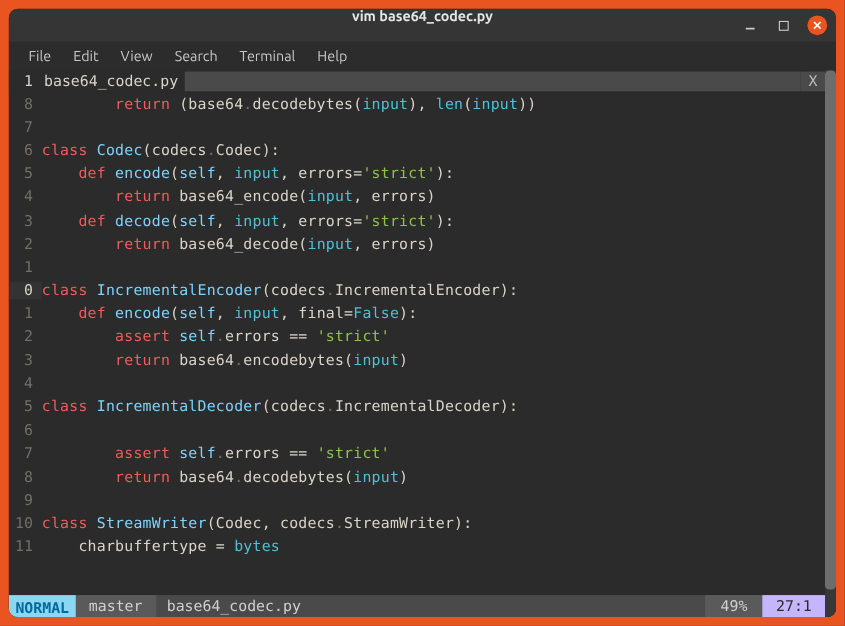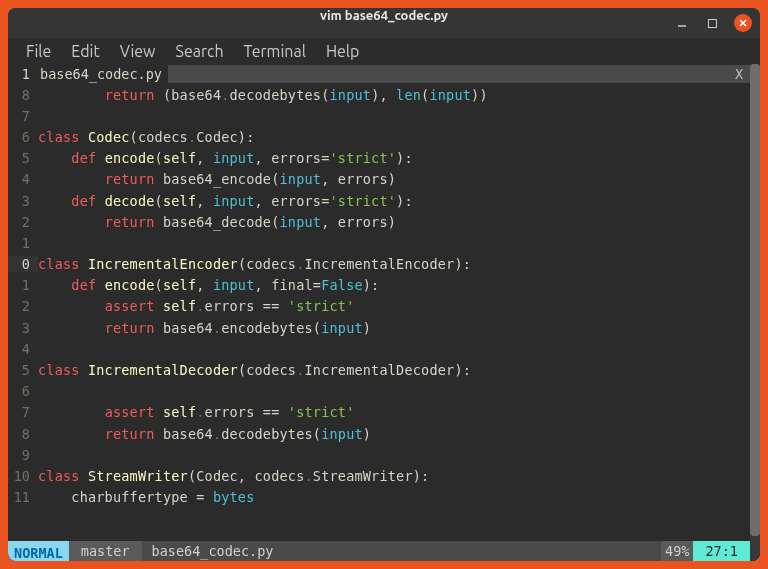--- a/index.html
+++ b/index.html
@@ -60,21 +60,21 @@
     }
     .menubar {
       height: 26px;
       background: #2c2c2c;
       display: flex;
       align-items: center;
       gap: 4px;
       padding-left: 10px;
       color: #c8c8c8;
       font-family: "Ubuntu", "DejaVu Sans", sans-serif;
-      font-size: 16px;
+      font-size: 13px;
     }
     .menubar span { padding: 2px 8px; cursor: pointer; }
     .terminal-area {
       flex: 1;
       background: #2b2b2b;
       position: relative;
       display: flex;
     }
     .code-column {
       flex: 1;
@@ -130,21 +130,21 @@
       font-size: 13.5px;
     }
     .line-num.current { color: #d9d4c7; background: #333; }
     .code-content {
       white-space: pre;
       color: #d9d4c7;
       font-size: 13.5px;
       letter-spacing: 0.2px;
     }
     .kw-red { color: #f05c5b; }
-    .kw-green { color: #fef9c3; }
+    .kw-green { color: #7dd3fc; }
     .kw-cyan { color: #4ec0d6; }
     .kw-grey { color: #737063; }
     .str { color: #8bc34a; }
     .statusline {
       height: 20px;
       background: #4a4a4a;
       display: flex;
       align-items: stretch;
       color: #c8c8c8;
       font-size: 13.5px;
@@ -163,26 +163,26 @@
       color: #d0d0d0;
     }
     .sl-file {
       padding: 0 10px;
       display: flex; align-items: center;
       flex: 1;
       color: #d0d0d0;
     }
     .sl-pct {
       background: #5a5a5a;
-      padding: 0 4px;
+      padding: 0 14px;
       display: flex; align-items: center;
       color: #d0d0d0;
     }
     .sl-pos {
-      background: #5eead4;
+      background: #c4b5fd;
       padding: 0 12px;
       display: flex; align-items: center;
       color: #2b2b2b;
       font-weight: 500;
     }
     .scrollbar {
       width: 10px;
       background: #383838;
       margin-right: 0;
     }

